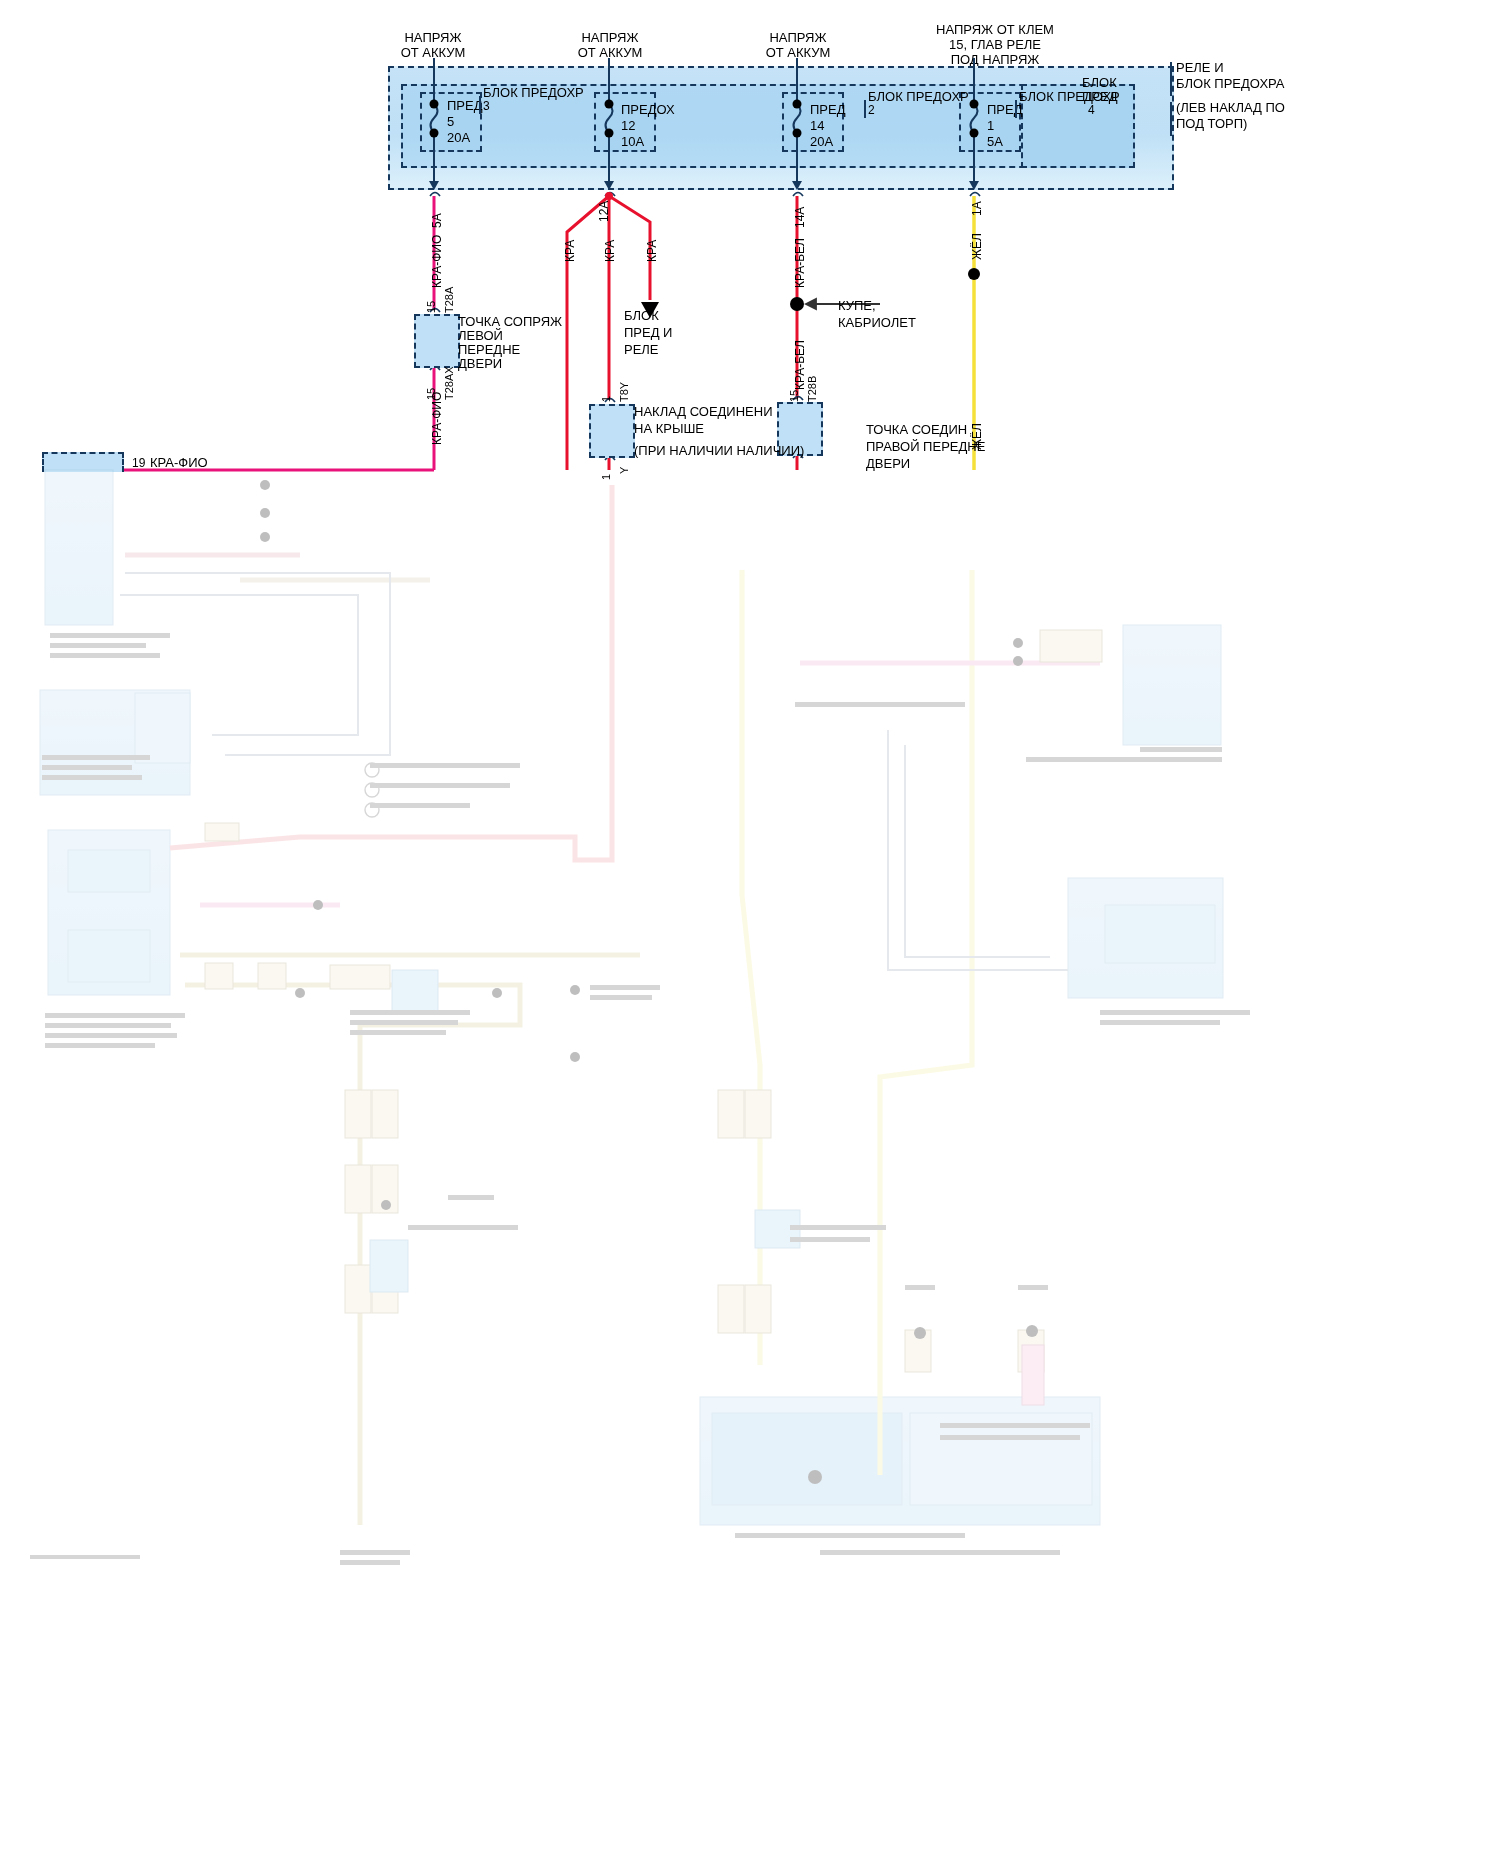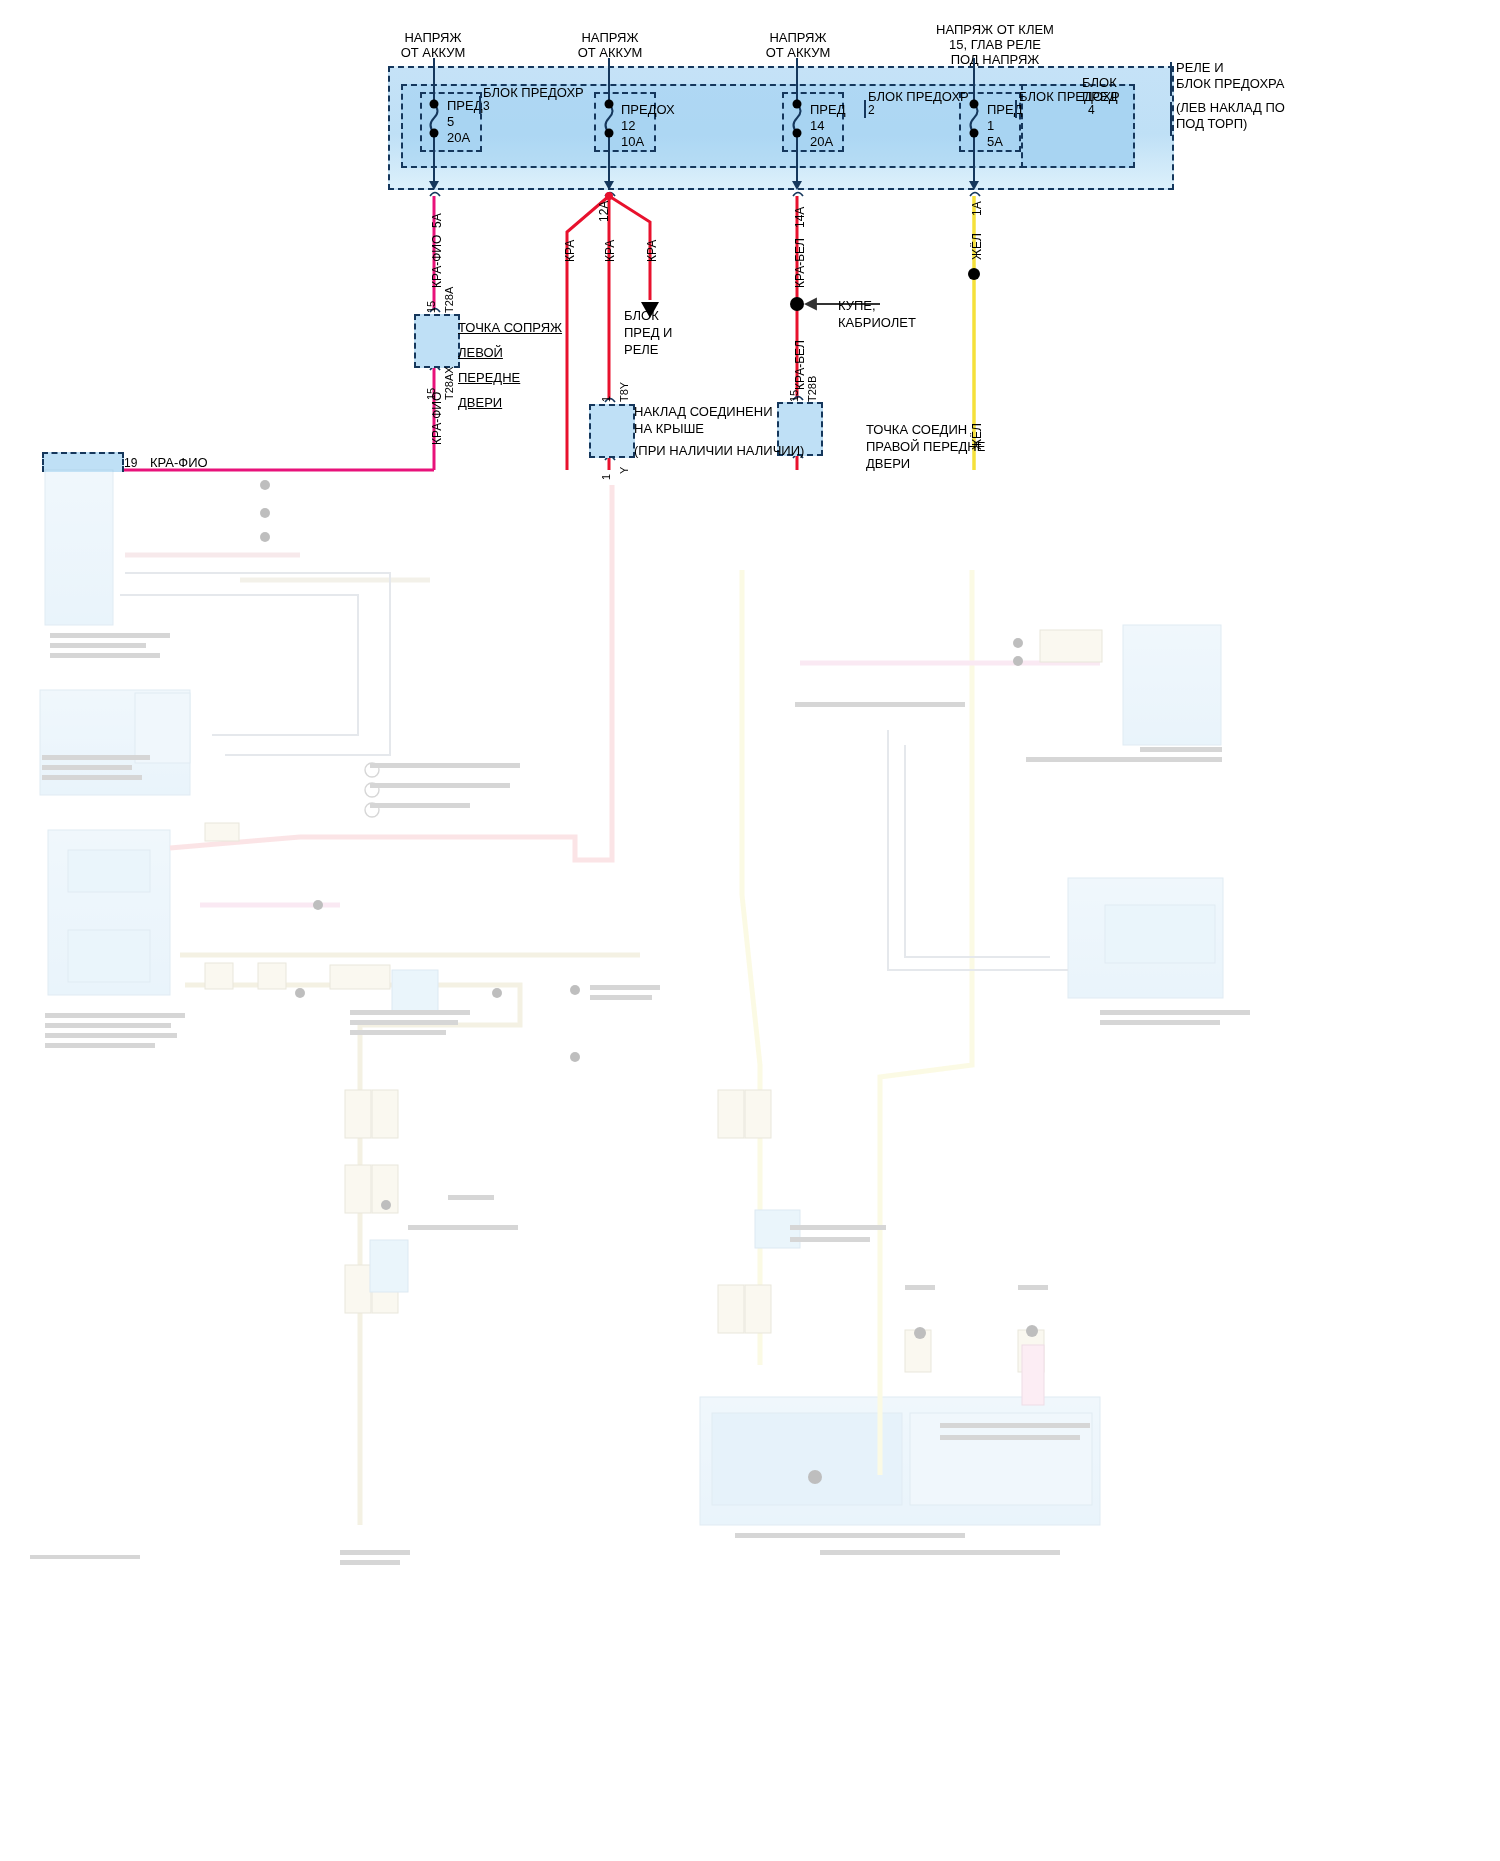--- a/index.html
+++ b/index.html
@@ -216,39 +216,39 @@
   <div class="vert" style="left:443px;top:400px;font-size:11px;">T28AX</div>
 
   <div class="vert" style="left:600px;top:402px;font-size:11px;">1</div>
   <div class="vert" style="left:618px;top:402px;font-size:11px;">T8Y</div>
   <div class="vert" style="left:600px;top:480px;font-size:11px;">1</div>
   <div class="vert" style="left:618px;top:474px;font-size:11px;">Y</div>
 
   <div class="vert" style="left:788px;top:402px;font-size:11px;">15</div>
   <div class="vert" style="left:806px;top:402px;font-size:11px;">T28B</div>
 
-  <div class="txt" style="left:458px;top:315px;line-height:25px;text-decoration:underline;">ТОЧКА СОПРЯЖ
+  <div class="txt" style="left:458px;top:315px;line-height:14px;">ТОЧКА СОПРЯЖ
 ЛЕВОЙ
 ПЕРЕДНЕ
 ДВЕРИ</div>
   <div class="txt" style="left:634px;top:403px;line-height:17px;">НАКЛАД СОЕДИНЕНИ
 НА КРЫШЕ</div>
   <div class="txt" style="left:634px;top:443px;">(ПРИ НАЛИЧИИ НАЛИЧИИ)</div>
   <div class="txt" style="left:866px;top:421px;line-height:17px;">ТОЧКА СОЕДИН
 ПРАВОЙ ПЕРЕДНЕ
 ДВЕРИ</div>
 
   <div class="txt" style="left:624px;top:307px;line-height:17px;">БЛОК
 ПРЕД И
 РЕЛЕ</div>
   <div class="txt" style="left:838px;top:297px;line-height:17px;">КУПЕ,
 КАБРИОЛЕТ</div>
 
   <div class="conn" style="left:42px;top:452px;width:78px;height:18px;border-bottom:none;"></div>
-  <div class="txt" style="left:124px;top:456px;font-size:12px;">19</div>
+  <div class="txt" style="left:124px;top:456px;font-size:12px;padding-left:8px;">19</div>
   <div class="txt" style="left:150px;top:455px;">КРА-ФИО</div>
 
   <div class="faded">
     <svg style="width:1500px;height:1396px;">
       <defs>
         <linearGradient id="bx" x1="0" y1="0" x2="0" y2="1">
           <stop offset="0" stop-color="#cfe7f8"></stop>
             <stop offset="1" stop-color="#b9dcf4"></stop>
         </linearGradient>
       </defs>

